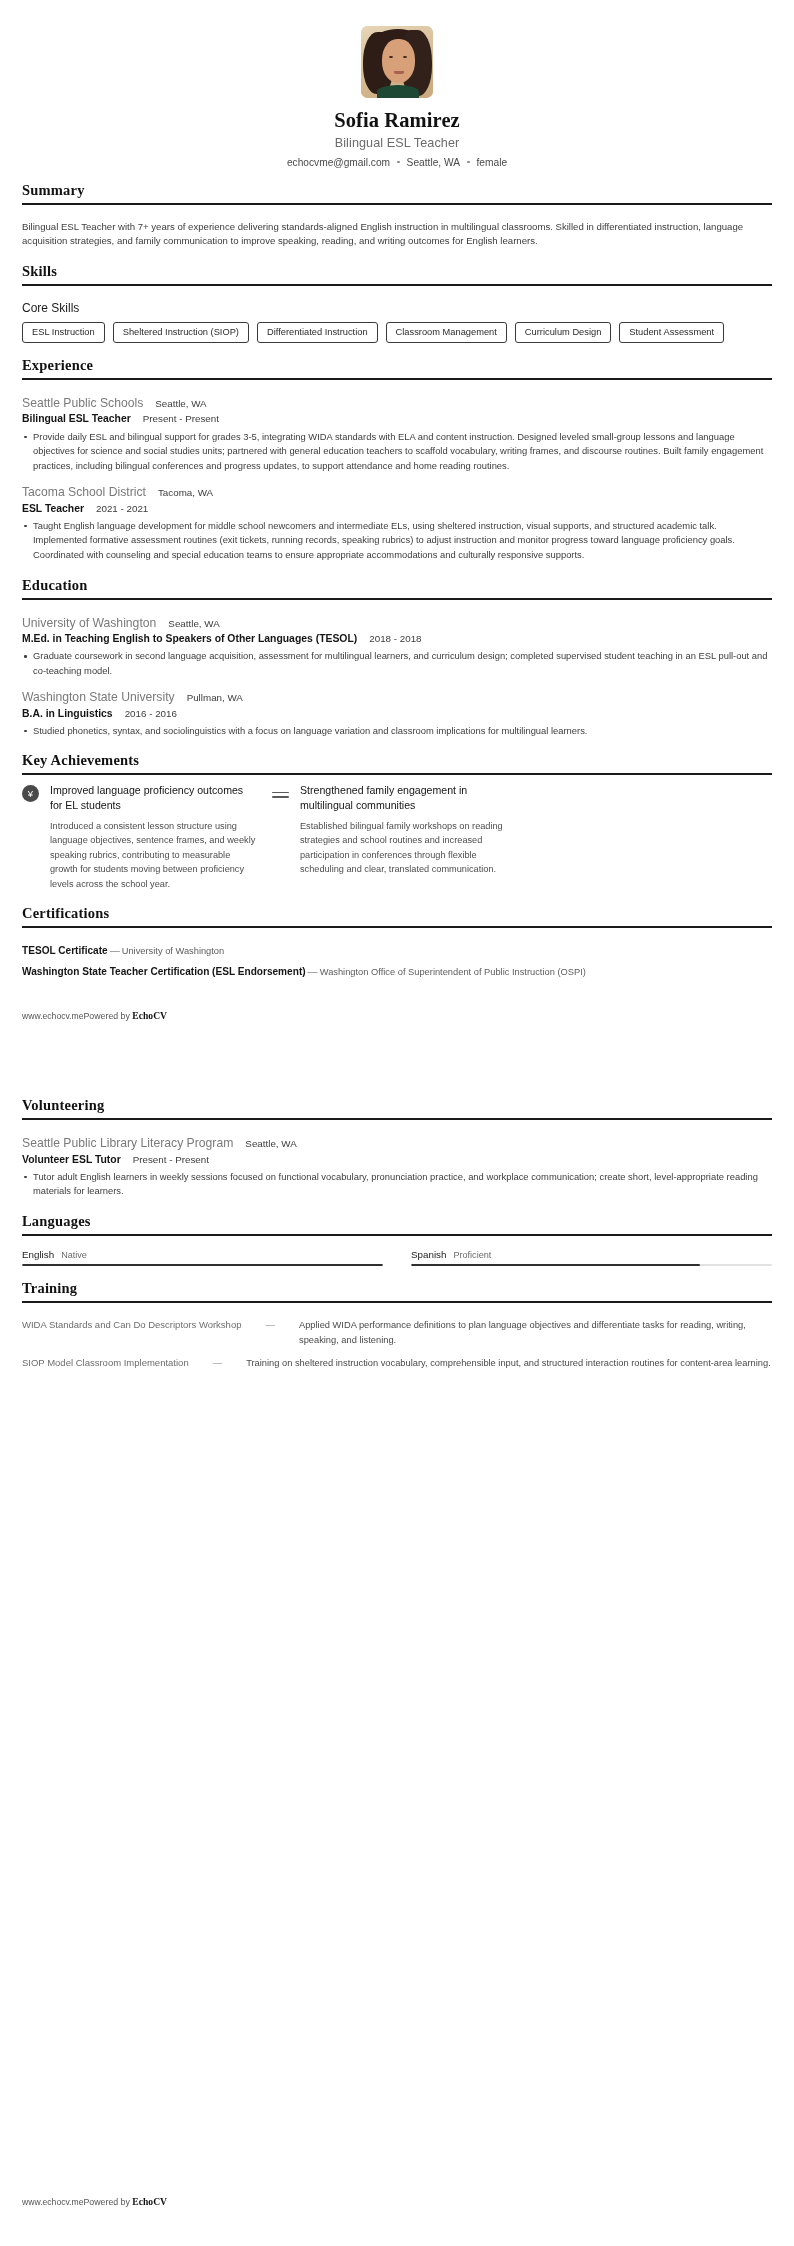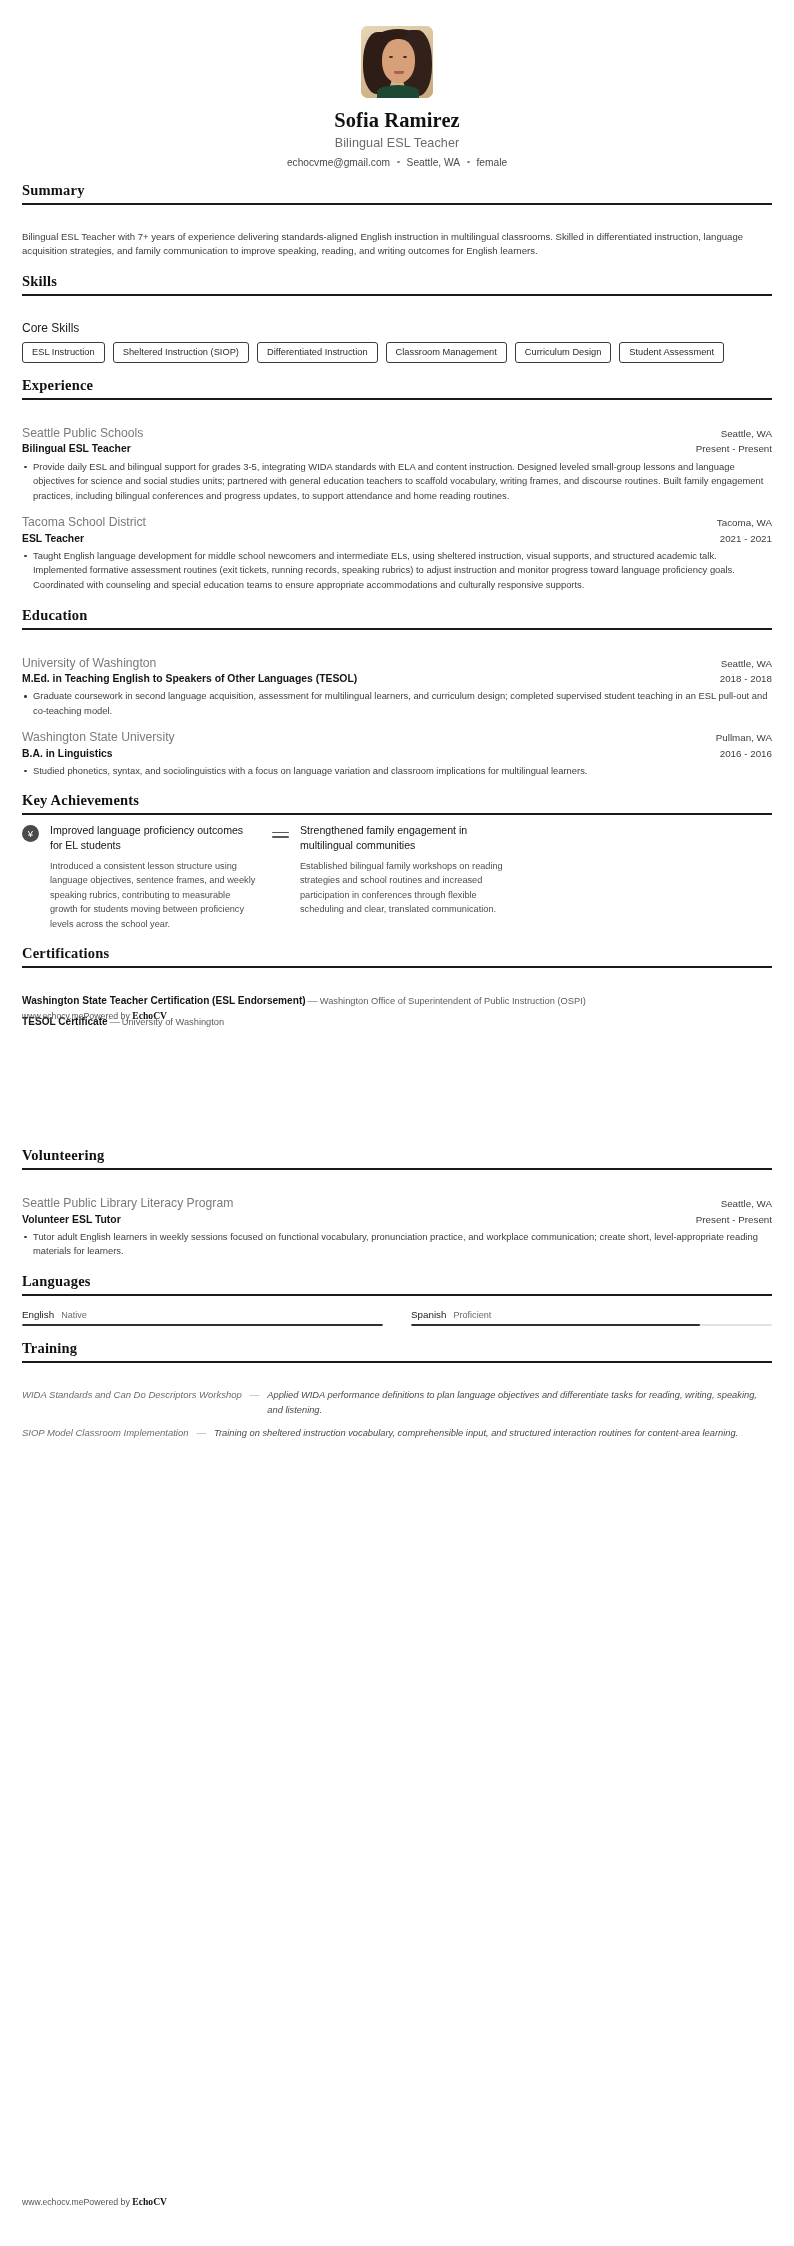--- a/index.html
+++ b/index.html
@@ -108,21 +108,21 @@
     font-size: 14.5px;
     color: #111;
     letter-spacing: .2px;
     padding-bottom: 4px;
   }
   .rule {
     height: 2px;
     background: #1a1a1a;
     width: 100%;
   }
-  .section-body { padding-top: 25px; }
+  .section-body { padding-top: 15px; }
 
   .para {
     font-size: 9.6px;
     line-height: 1.52;
     color: #3d3d3d;
     text-align: left;
   }
 
   
   .skill-group-label {
@@ -144,21 +144,20 @@
     line-height: 1.1;
     background: #fff;
     white-space: nowrap;
   }
 
   
   .entry { margin-bottom: 11px; }
   .entry:last-child { margin-bottom: 2px; }
   .entry-row {
     display: flex;
-    justify-content: space-between;
     align-items: baseline;
     gap: 12px;
   }
   .org {
     font-size: 12.2px;
     color: #7a7a7a;
     line-height: 1.35;
   }
   .org-right {
     font-size: 9.8px;
@@ -286,23 +285,22 @@
   .lang-bar span {
     position: absolute; left: 0; top: 0; bottom: 0;
     background: #2f2f2f;
     border-radius: 2px;
   }
 
   
   .train-row {
     display: flex;
     align-items: flex-start;
-    gap: 8px;
+    gap: 24px;
     margin-bottom: 9px;
-    font-style: italic;
   }
   .train-name {
     font-size: 9.5px;
     color: #6d6d6d;
     flex: 0 0 auto;
     max-width: 250px;
     line-height: 1.5;
     white-space: nowrap;
   }
   .train-dash { color: #9a9a9a; font-size: 9.5px; padding-top: 1px; }
@@ -484,24 +482,24 @@
         </div>
         <div class="ach"></div>
       </div>
     </div>
 
     <div class="section">
       <div class="section-title">Certifications</div>
       <div class="rule"></div>
       <div class="section-body">
         <div class="cert">
+          <span class="cert-name">TESOL Certificate</span><span class="dash">—</span><span class="cert-issuer">University of Washington</span>
+        </div>
+        <div class="cert">
           <span class="cert-name">Washington State Teacher Certification (ESL Endorsement)</span><span class="dash">—</span><span class="cert-issuer">Washington Office of Superintendent of Public Instruction (OSPI)</span>
-        </div>
-        <div class="cert">
-          <span class="cert-name">TESOL Certificate</span><span class="dash">—</span><span class="cert-issuer">University of Washington</span>
         </div>
       </div>
     </div>
   </div>
 
   <div class="pagefooter footer-1">
     <div>www.echocv.me</div>
     <div class="brand"><span>Powered by </span><b>EchoCV</b></div>
   </div>
 

